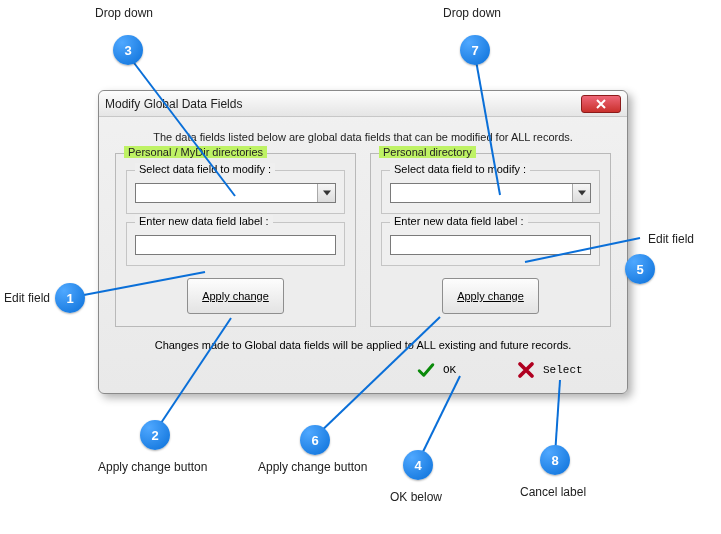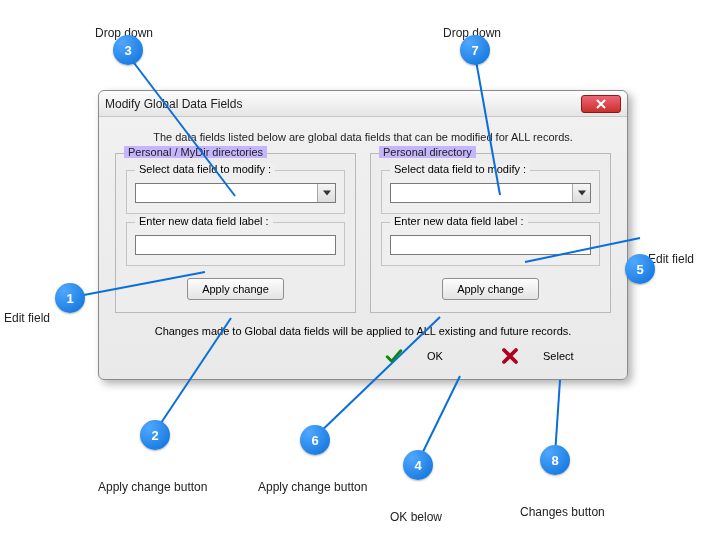--- a/index.html
+++ b/index.html
@@ -48,21 +48,21 @@
   .group {
     flex: 1;
     border: 1px solid #b9b9b9;
     padding: 8px 10px 12px;
     position: relative;
     background: #ededed;
   }
   .group > .legend {
     position: absolute;
     top: -8px; left: 8px;
-    background: #c4b5fd;
+    background: #bef264;
     padding: 0 4px;
     color: #222;
   }
   .sub {
     border: 1px solid #c5c5c5;
     background: #efefef;
     padding: 6px 8px 10px;
     margin-top: 8px;
     position: relative;
   }
@@ -100,47 +100,47 @@
     background: #fff;
     border: 1px solid #7a7a7a;
     height: 20px;
     margin-top: 6px;
     padding: 2px 4px;
     font: inherit;
   }
   .apply {
     display: block;
     margin: 12px auto 0;
-    padding: 4px 14px;
+    padding: 11px 14px;
     background: linear-gradient(#fdfdfd,#e3e3e3);
     border: 1px solid #8e8e8e;
     border-radius: 3px;
     cursor: pointer;
     font: inherit;
+    text-decoration: underline;
   }
   .note { text-align: center; margin: 12px 0 10px; }
   .footer {
     display: flex;
     justify-content: flex-end;
     gap: 30px;
     padding-right: 24px;
     align-items: center;
   }
-  .fbtn { display: flex; align-items: center; gap: 24px; cursor: pointer; }
+  .fbtn { display: flex; align-items: center; gap: 8px; cursor: pointer; font-family: Liberation Mono, monospace; }
   .fbtn span.label { min-width: 44px; }
   .checkmark { color: #0a8a0a; }
   .xmark { color: #b00020; }
 
   
   .callout-label {
     position: absolute;
     color: #222;
     font-size: 12px;
     white-space: nowrap;
-    margin-top: 20px;
   }
   .bubble {
     position: absolute;
     width: 30px; height: 30px;
     border-radius: 50%;
     background: radial-gradient(circle at 30% 25%, #4fa8ff, #0a6fd8);
     color: #fff;
     font-weight: bold;
     font-size: 13px;
     display: flex; align-items: center; justify-content: center;
@@ -258,13 +258,13 @@
 <div class="bubble" style="left:140px;top:420px">2</div>
 <div class="callout-label" style="left:98px;top:460px">Apply change button</div>
 
 <div class="bubble" style="left:300px;top:425px">6</div>
 <div class="callout-label" style="left:258px;top:460px">Apply change button</div>
 
 <div class="bubble" style="left:403px;top:450px">4</div>
 <div class="callout-label" style="left:390px;top:490px">OK below</div>
 
 <div class="bubble" style="left:540px;top:445px">8</div>
-<div class="callout-label" style="left:520px;top:485px">Changes button</div>
+<div class="callout-label" style="left:520px;top:485px">Cancel label</div>
 
 </body></html>

